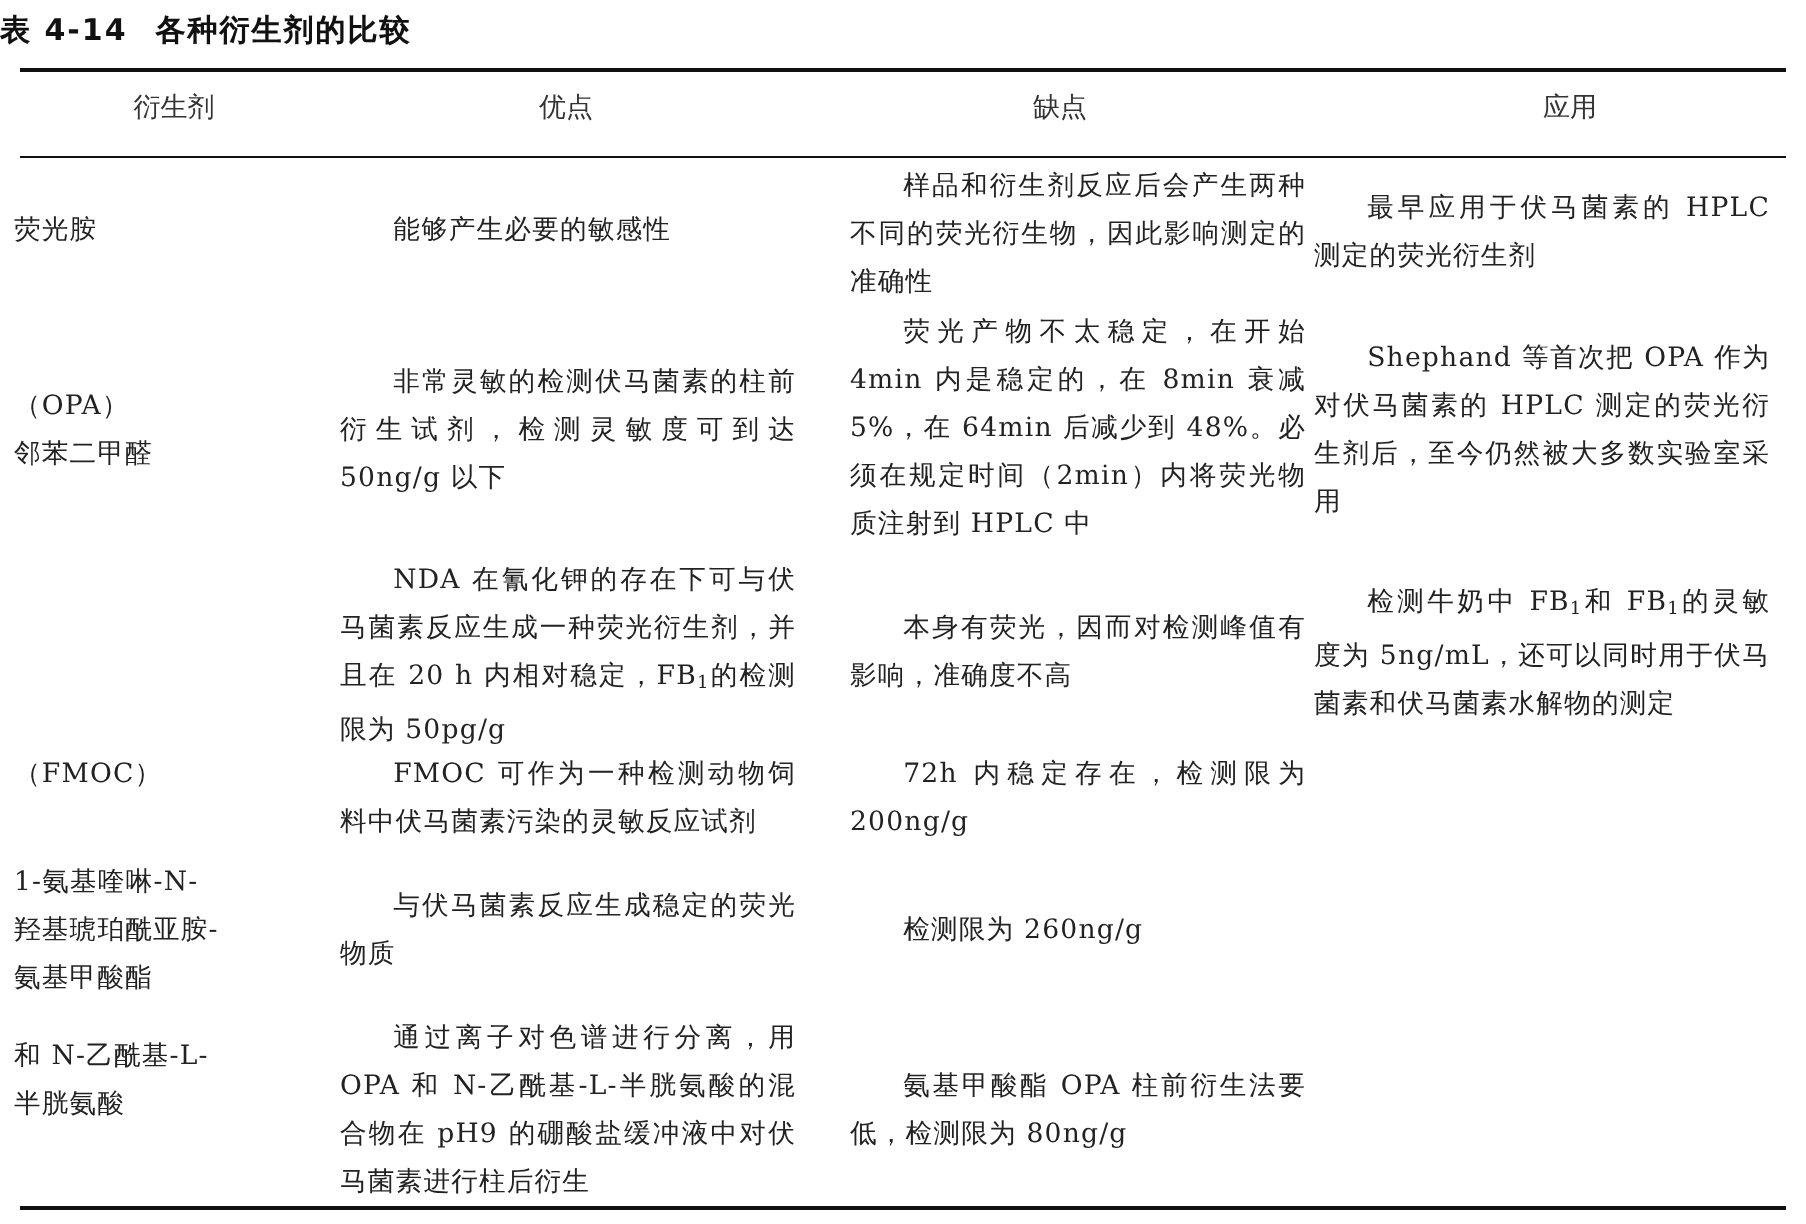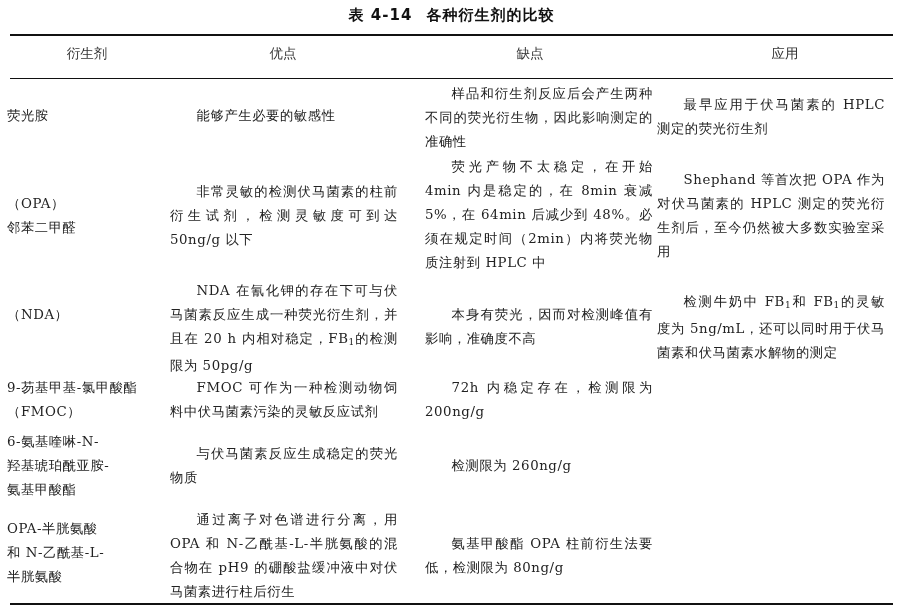--- a/index.html
+++ b/index.html
@@ -13,21 +13,20 @@
       position: relative;
       overflow: hidden;
       font-family: "DejaVu Serif", "Liberation Serif", serif;
       color: #1e1e1e;
     }
     .caption {
       position: absolute;
       left: 0;
       top: 6px;
       width: 903px;
-      text-align: center;
       font-family: "DejaVu Sans", "Liberation Sans", sans-serif;
       font-weight: bold;
       font-size: 15px;
       letter-spacing: 1px;
       color: #111;
     }
     .caption .num { margin-right: 14px; }
     .rule {
       position: absolute;
       left: 10px;
@@ -98,49 +97,46 @@
       <div>（OPA）</div>
       <div>邻苯二甲醛</div>
     </div>
     <div class="cell adv" style="top:180px">非常灵敏的检测伏马菌素的柱前衍生试剂，检测灵敏度可到达 50ng/g 以下</div>
     <div class="cell dis" style="top:155px">荧光产物不太稳定，在开始 4min 内是稳定的，在 8min 衰减 5%，在 64min 后减少到 48%。必须在规定时间（2min）内将荧光物质注射到 HPLC 中</div>
     <div class="cell app" style="top:168px">Shephand 等首次把 OPA 作为对伏马菌素的 HPLC 测定的荧光衍生剂后，至今仍然被大多数实验室采用</div>
   </div>
 
   <div>
     <div class="cell name" style="top:303px">
-      <div>（NDA）</div>
     </div>
     <div class="cell adv" style="top:279px"><span>NDA 在氰化钾的存在下可与伏马菌素反应生成一种荧光衍生剂，并且在 20 h 内相对稳定，FB</span><sub>1</sub><span>的检测限为 50pg/g</span></div>
     <div class="cell dis" style="top:303px">本身有荧光，因而对检测峰值有影响，准确度不高</div>
     <div class="cell app" style="top:290px"><span>检测牛奶中 FB</span><sub>1</sub><span>和 FB</span><sub>1</sub><span>的灵敏度为 5ng/mL，还可以同时用于伏马菌素和伏马菌素水解物的测定</span></div>
   </div>
 
   <div>
     <div class="cell name" style="top:376px">
-      <div>9-芴基甲基-氯甲酸酯</div>
       <div>（FMOC）</div>
     </div>
     <div class="cell adv" style="top:376px">FMOC 可作为一种检测动物饲料中伏马菌素污染的灵敏反应试剂</div>
     <div class="cell dis" style="top:376px">72h 内稳定存在，检测限为 200ng/g</div>
   </div>
 
   <div>
     <div class="cell name" style="top:430px">
-      <div>6-氨基喹啉-N-</div>
+      <div>1-氨基喹啉-N-</div>
       <div>羟基琥珀酰亚胺-</div>
       <div>氨基甲酸酯</div>
     </div>
     <div class="cell adv" style="top:442px">与伏马菌素反应生成稳定的荧光物质</div>
     <div class="cell dis" style="top:454px">检测限为 260ng/g</div>
   </div>
 
   <div>
     <div class="cell name" style="top:517px">
-      <div>OPA-半胱氨酸</div>
       <div>和 N-乙酰基-L-</div>
       <div>半胱氨酸</div>
     </div>
     <div class="cell adv" style="top:508px">通过离子对色谱进行分离，用 OPA 和 N-乙酰基-L-半胱氨酸的混合物在 pH9 的硼酸盐缓冲液中对伏马菌素进行柱后衍生</div>
     <div class="cell dis" style="top:532px">氨基甲酸酯 OPA 柱前衍生法要低，检测限为 80ng/g</div>
   </div>
 
 </div>
 
 </body></html>

